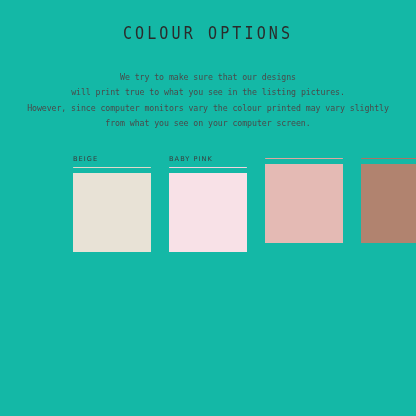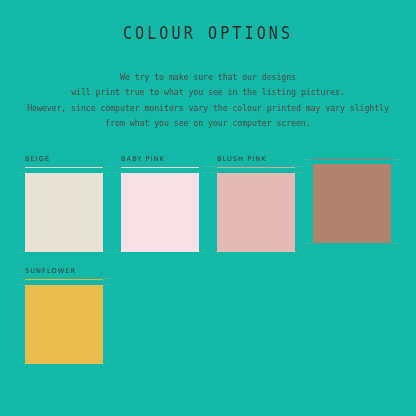--- a/index.html
+++ b/index.html
@@ -66,20 +66,21 @@
     width: 366px;
     display: grid;
     grid-template-columns: repeat(4, 78px);
     grid-template-rows: repeat(2, 108px);
     column-gap: 18px;
     row-gap: 0px;
   }
   .swatch-cell {
     position: relative;
     width: 90px;
+    margin-left: 48px;
   }
   .swatch-label {
     font-family: "DejaVu Sans", sans-serif;
     font-size: 6.6px;
     letter-spacing: 1.05px;
     color: #3a3a3a;
     line-height: 9px;
     white-space: nowrap;
     text-transform: uppercase;
   }
@@ -125,30 +126,24 @@
 
 
 
     <div class="swatch-cell">
       <div class="swatch-label">BABY PINK</div>
       <div class="swatch-rule" style="background-color: rgb(243, 211, 220);"></div>
       <div class="swatch-chip" style="background-color: rgb(248, 225, 231);"></div>
     </div>
 
     <div class="swatch-cell">
-      <div class="swatch-label">BLUSH PINK</div>
       <div class="swatch-rule" style="background-color: rgb(223, 167, 159);"></div>
       <div class="swatch-chip" style="background-color: rgb(228, 186, 180);"></div>
     </div>
 
     <div class="swatch-cell">
       <div class="swatch-rule" style="background-color: rgb(169, 116, 101);"></div>
       <div class="swatch-chip" style="background-color: rgb(177, 131, 111);"></div>
     </div>
 
-    <div class="swatch-cell">
-      <div class="swatch-label">SUNFLOWER</div>
-      <div class="swatch-rule" style="background-color: rgb(232, 180, 60);"></div>
-      <div class="swatch-chip" style="background-color: rgb(235, 188, 78);"></div>
-    </div>
 
   </div>
 </div>
 
 </body></html>

